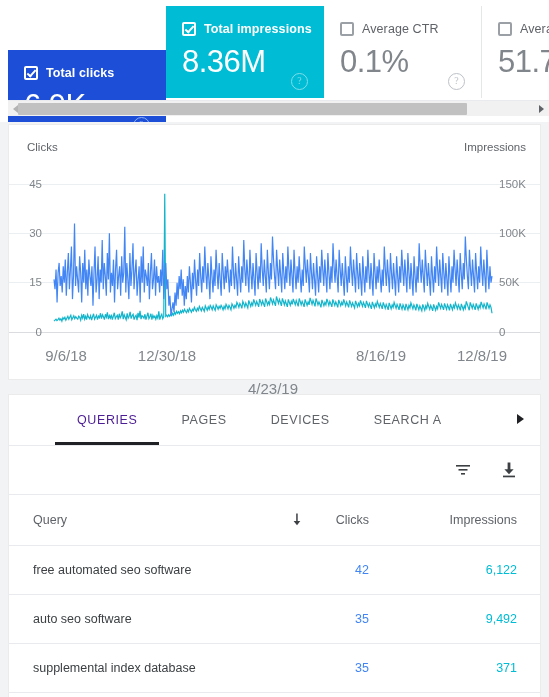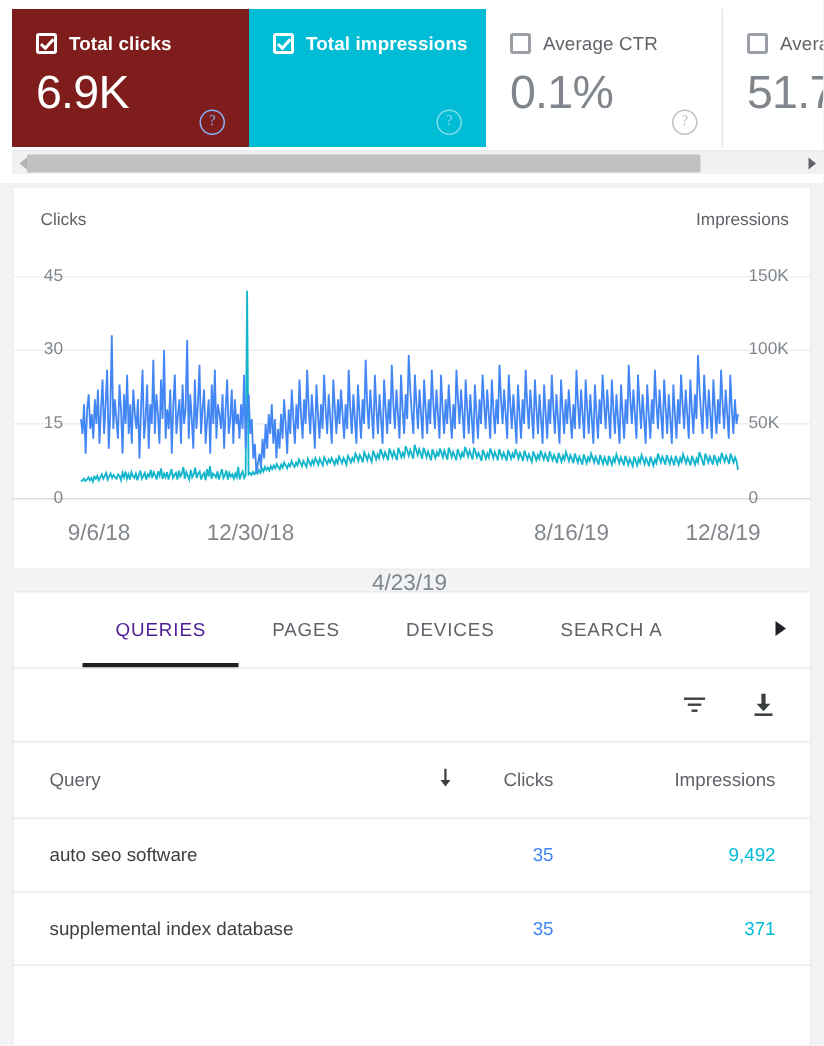--- a/index.html
+++ b/index.html
@@ -36,21 +36,21 @@
   .metric-card {
     position: relative;
     width: 158px;
     height: 92px;
     box-sizing: border-box;
     border-right: 1px solid #e4e6e8;
     background: #ffffff;
     flex: 0 0 auto;
     overflow: hidden;
   }
-  .metric-card.sel-blue { background: #7f1d1d; border-right: none; }
+  .metric-card.sel-blue { background: #1d4ed8; border-right: none; margin-top: 44px; }
   .metric-card.sel-cyan { background: #00bcd4; border-right: none; }
 
   .metric-head {
     position: absolute;
     left: 16px; top: 16px;
     display: flex;
     align-items: center;
     gap: 8px;
   }
   .cbox {
@@ -306,20 +306,21 @@
         </div>
         <div class="metric-value">6.9K</div>
         <div class="help-icon">?</div>
       </div>
 
       <div class="metric-card sel-cyan">
         <div class="metric-head">
           <span class="cbox checked"></span>
           <span class="metric-label">Total impressions</span>
         </div>
+        <div class="metric-value">8.36M</div>
         <div class="help-icon">?</div>
       </div>
 
       <div class="metric-card">
         <div class="metric-head">
           <span class="cbox"></span>
           <span class="metric-label">Average CTR</span>
         </div>
         <div class="metric-value">0.1%</div>
         <div class="help-icon">?</div>
@@ -416,20 +417,25 @@
         <svg width="12" height="13" viewBox="0 0 12 13">
           <rect x="5.2" y="0.5" width="1.5" height="9" fill="#3c4043"></rect>
           <polygon points="2.6,8 9.3,8 6,12.3" fill="#3c4043"></polygon>
         </svg>
       </div>
       <div class="th clicks">Clicks</div>
       <div class="th impr">Impressions</div>
     </div>
 
     <div class="trow">
+      <div class="cell query">free automated seo software</div>
+      <div class="cell clicks">42</div>
+      <div class="cell impr">6,122</div>
+    </div>
+    <div class="trow">
       <div class="cell query">auto seo software</div>
       <div class="cell clicks">35</div>
       <div class="cell impr">9,492</div>
     </div>
     <div class="trow">
       <div class="cell query">supplemental index database</div>
       <div class="cell clicks">35</div>
       <div class="cell impr">371</div>
     </div>
 

